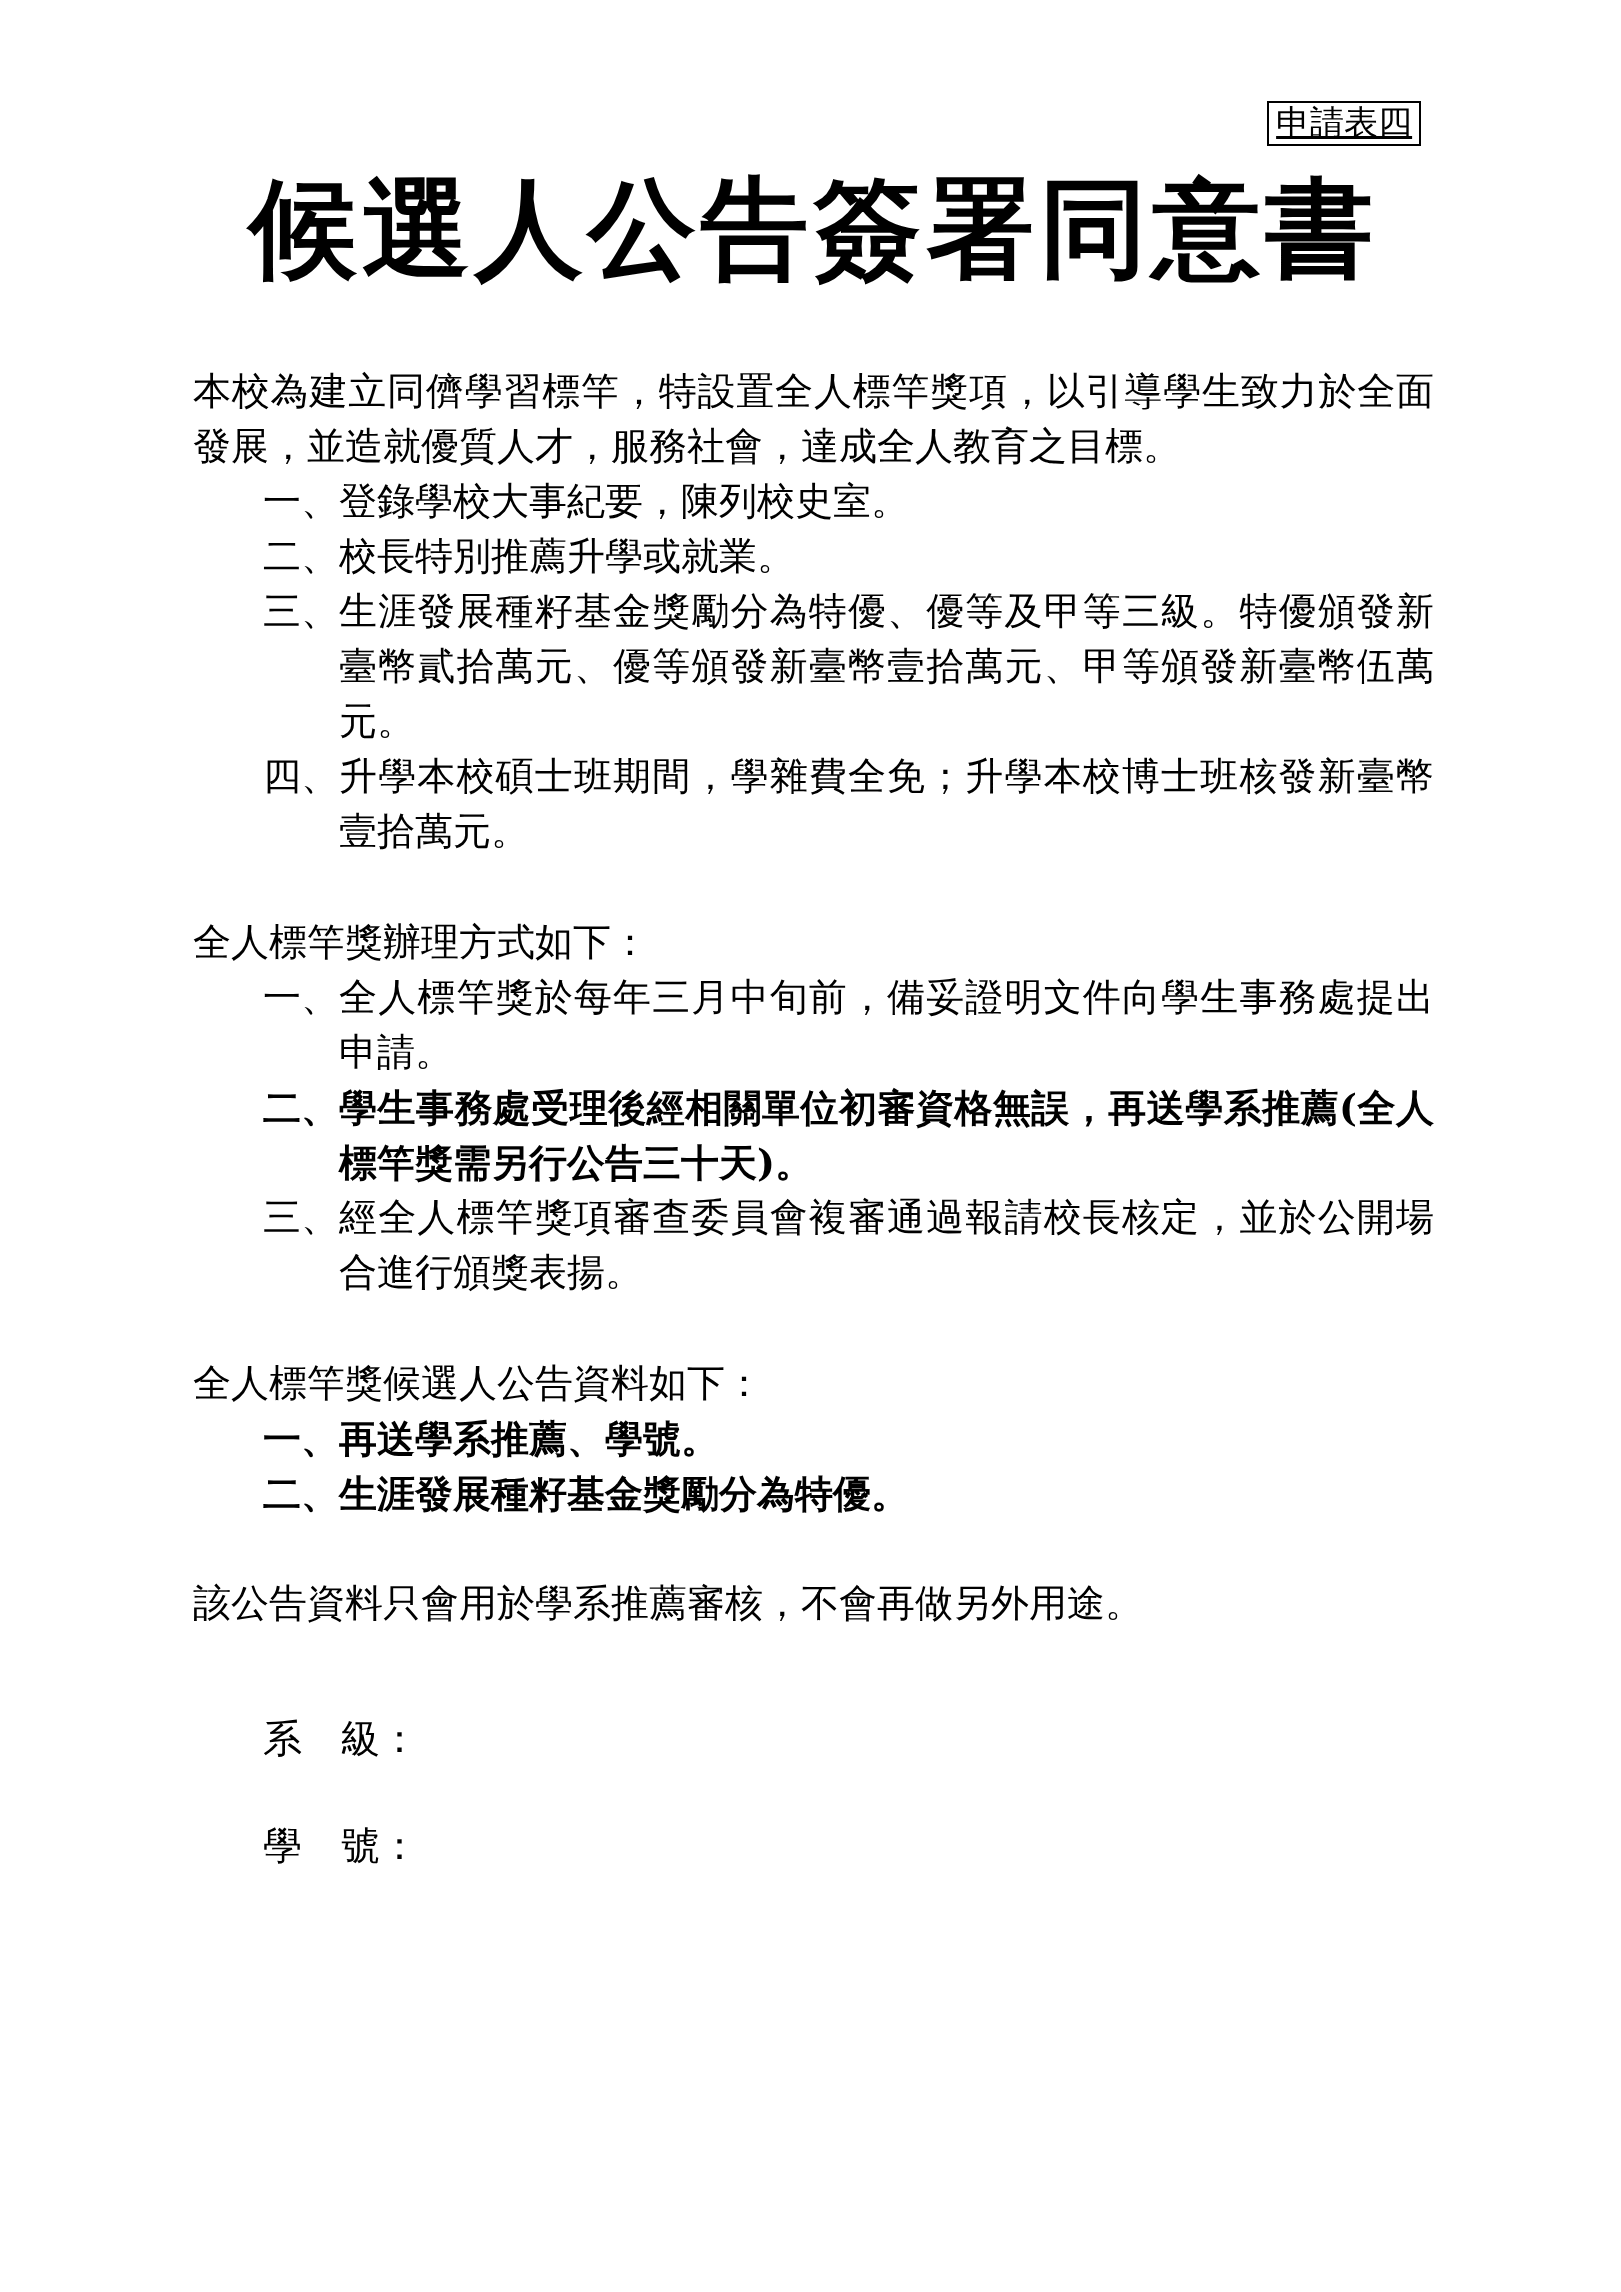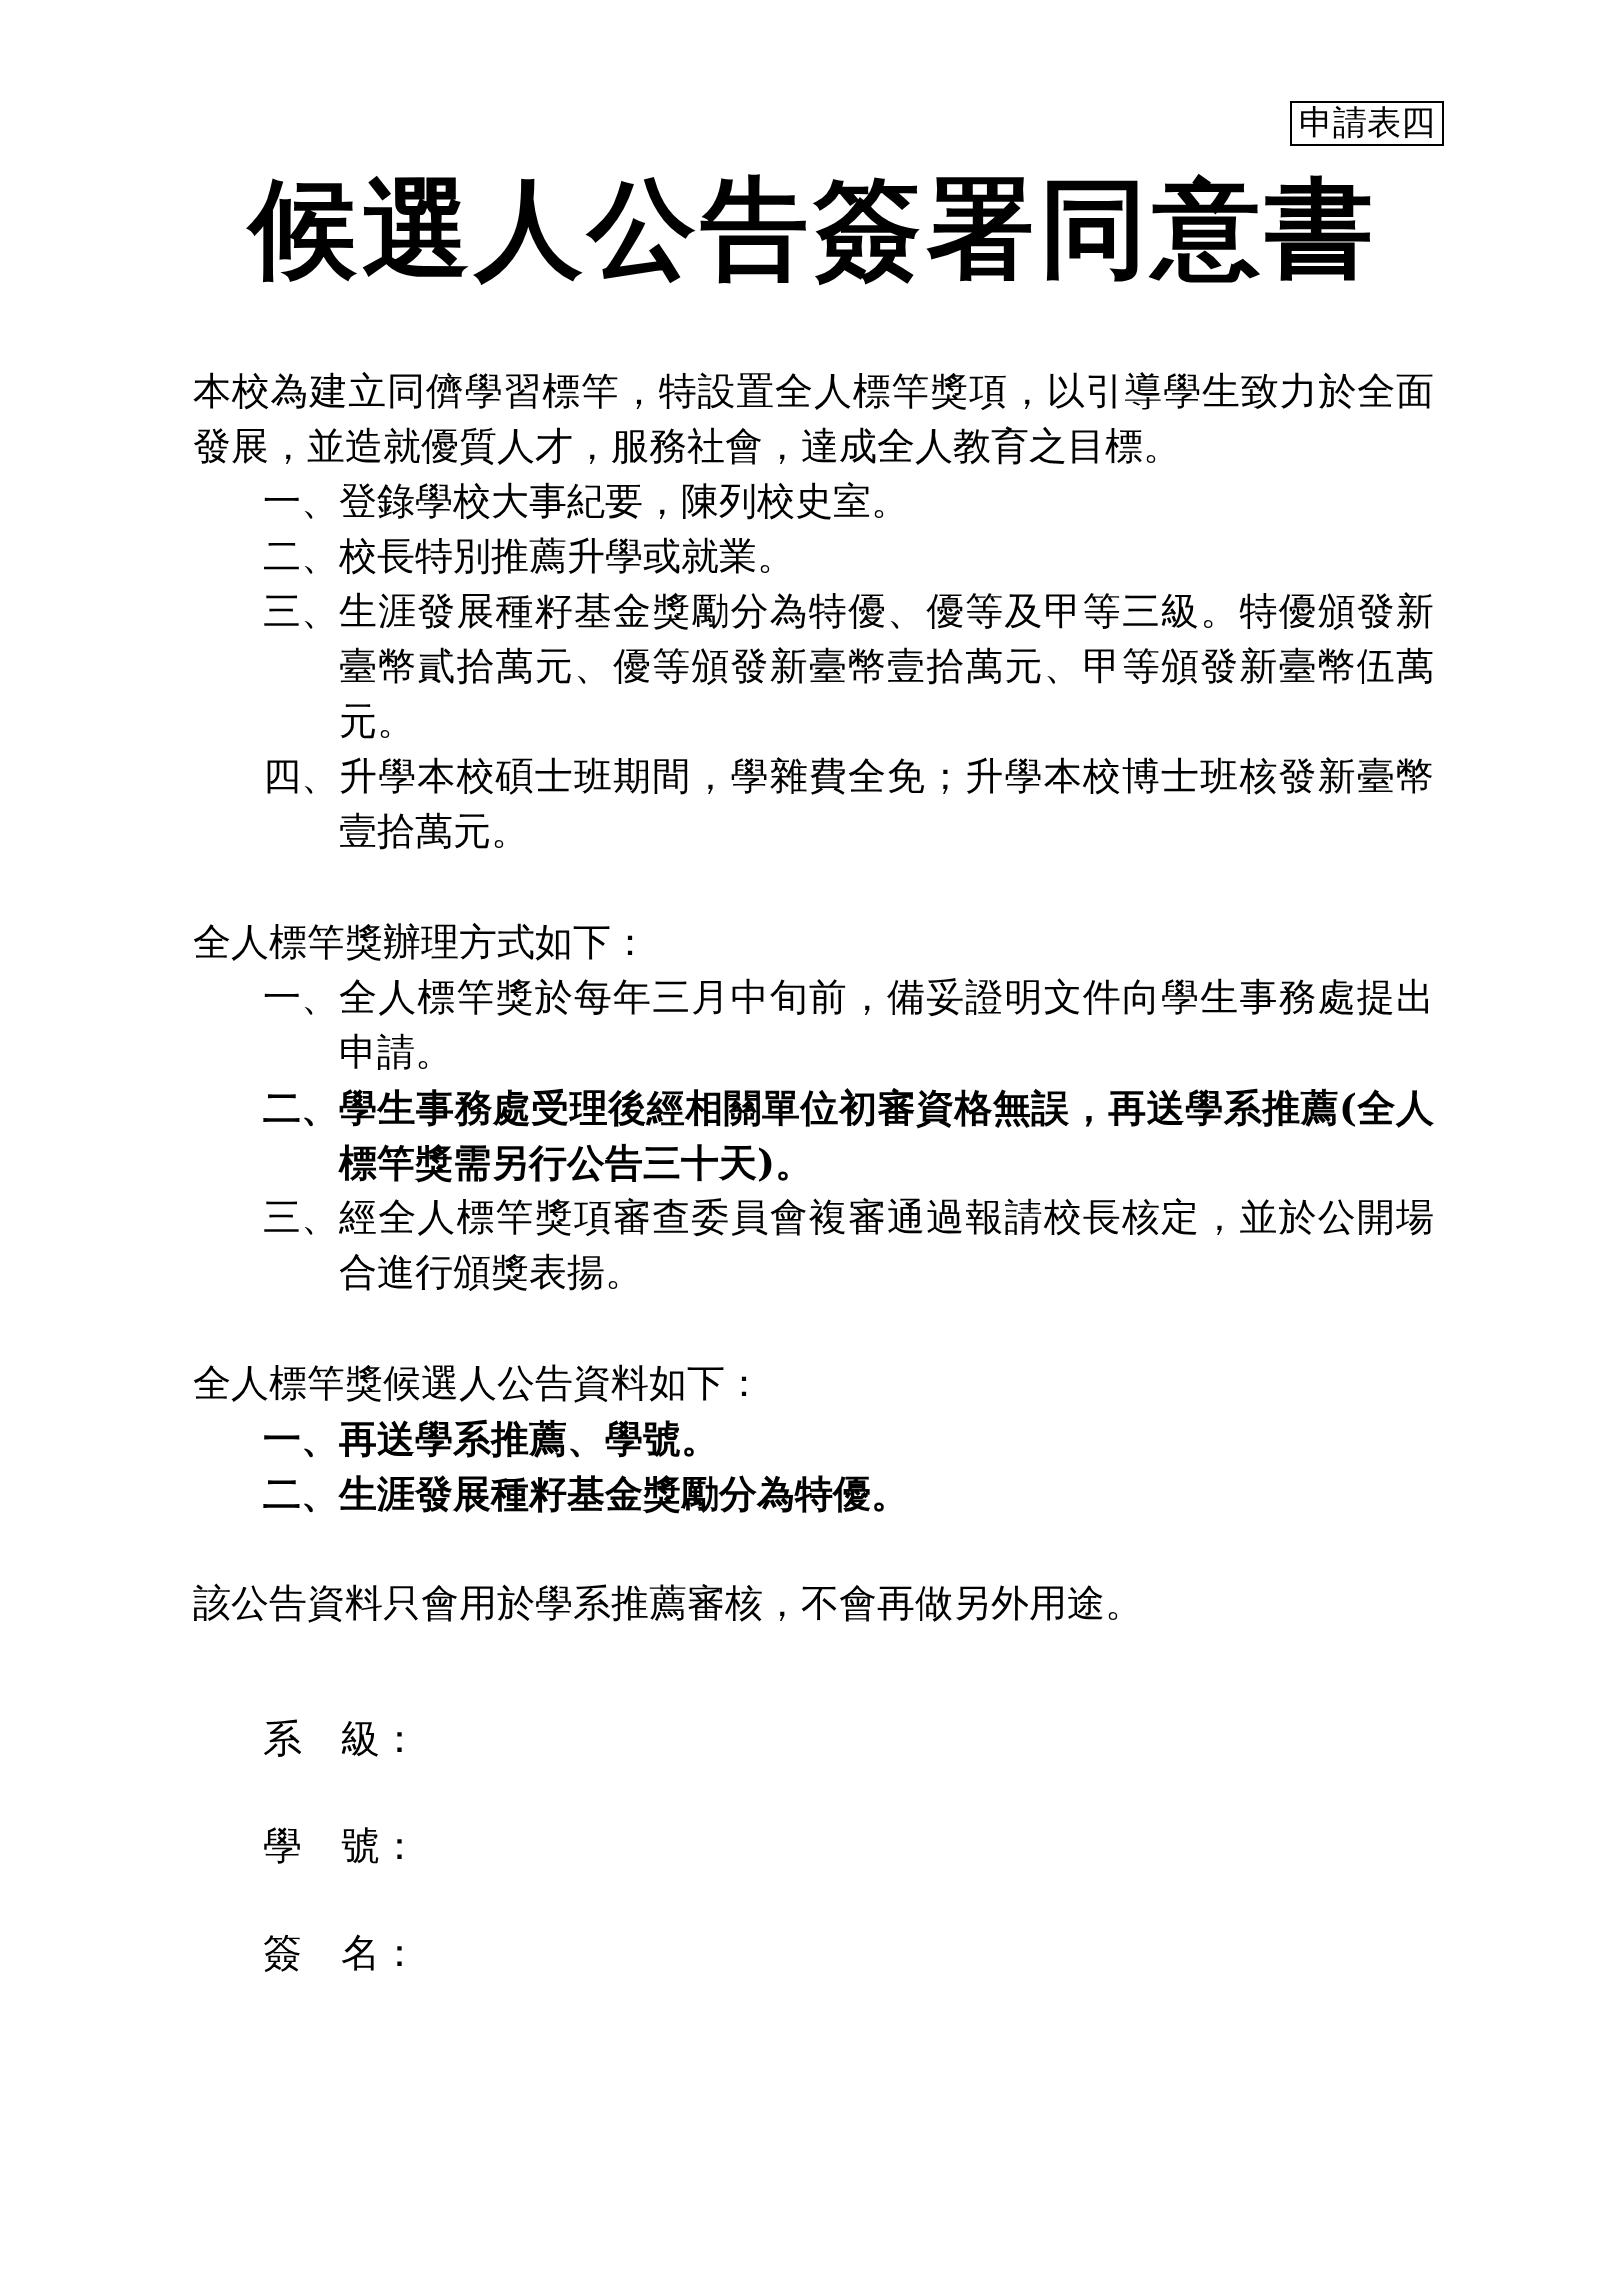--- a/index.html
+++ b/index.html
@@ -18,26 +18,27 @@
     position: relative;
     box-sizing: border-box;
     width: 1621px;
     height: 2293px;
     padding: 0 187px 0 193px;
     background: #ffffff;
   }
   .form-tag {
     position: absolute;
     top: 89px;
-    right: 177px;
+    right: 200px;
     border: 2.9px solid #000000;
     padding: 1px 6.9px 2.9px 6.9px;
     font-size: 34px;
     line-height: 37px;
     white-space: nowrap;
+    text-decoration: underline;
   }
   .title {
     margin: 12px;
     padding-top: 145px;
     font-size: 108px;
     line-height: 142px;
     font-weight: bold;
     text-align: center;
     letter-spacing: 4.9px;
     white-space: nowrap;
@@ -155,20 +156,16 @@
 
   <div class="fields">
     <div class="field">
       <span class="field-label">系　級：</span>
       <span class="field-blank"></span>
     </div>
     <div class="field">
       <span class="field-label">學　號：</span>
       <span class="field-blank"></span>
     </div>
-    <div class="field">
-      <span class="field-label">簽　名：</span>
-      <span class="field-blank"></span>
-    </div>
   </div>
 
 </div>
 
 
 </body></html>

